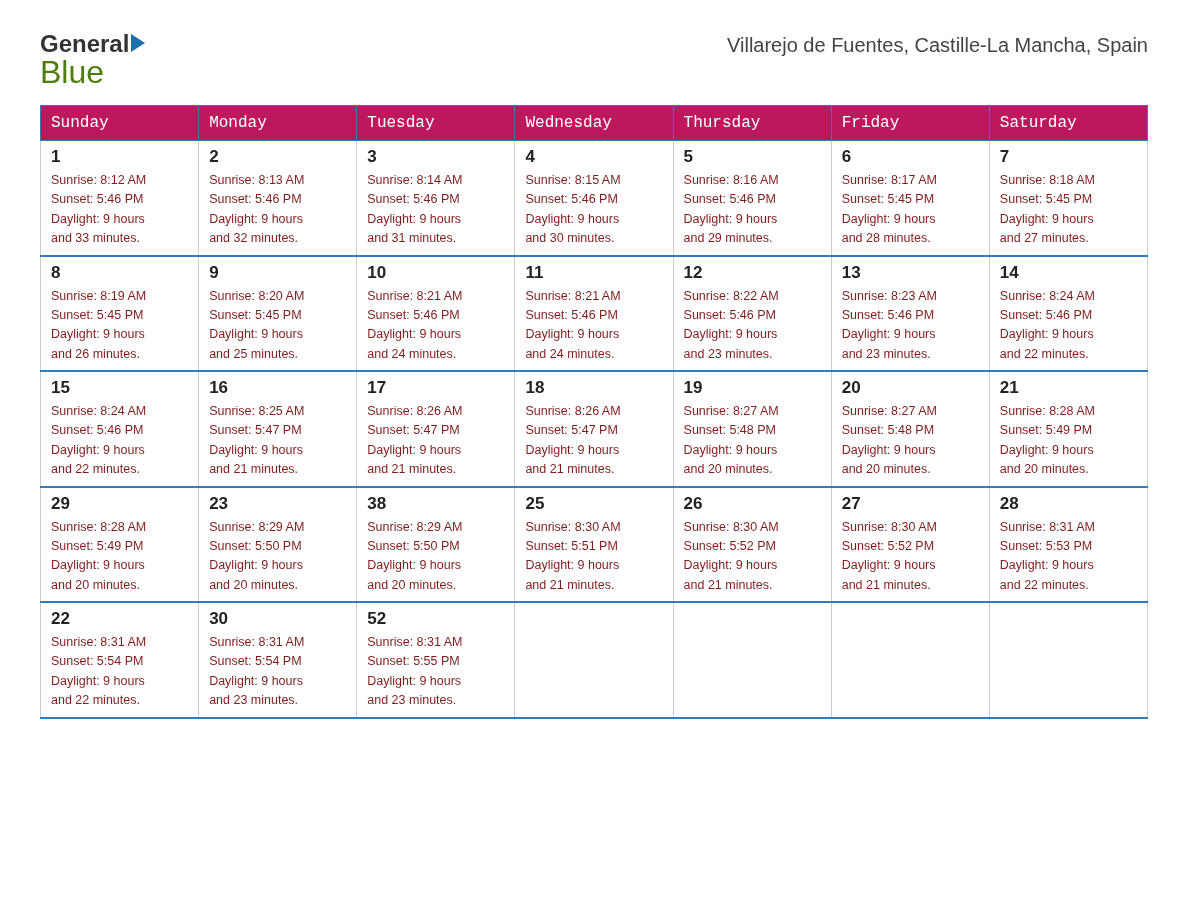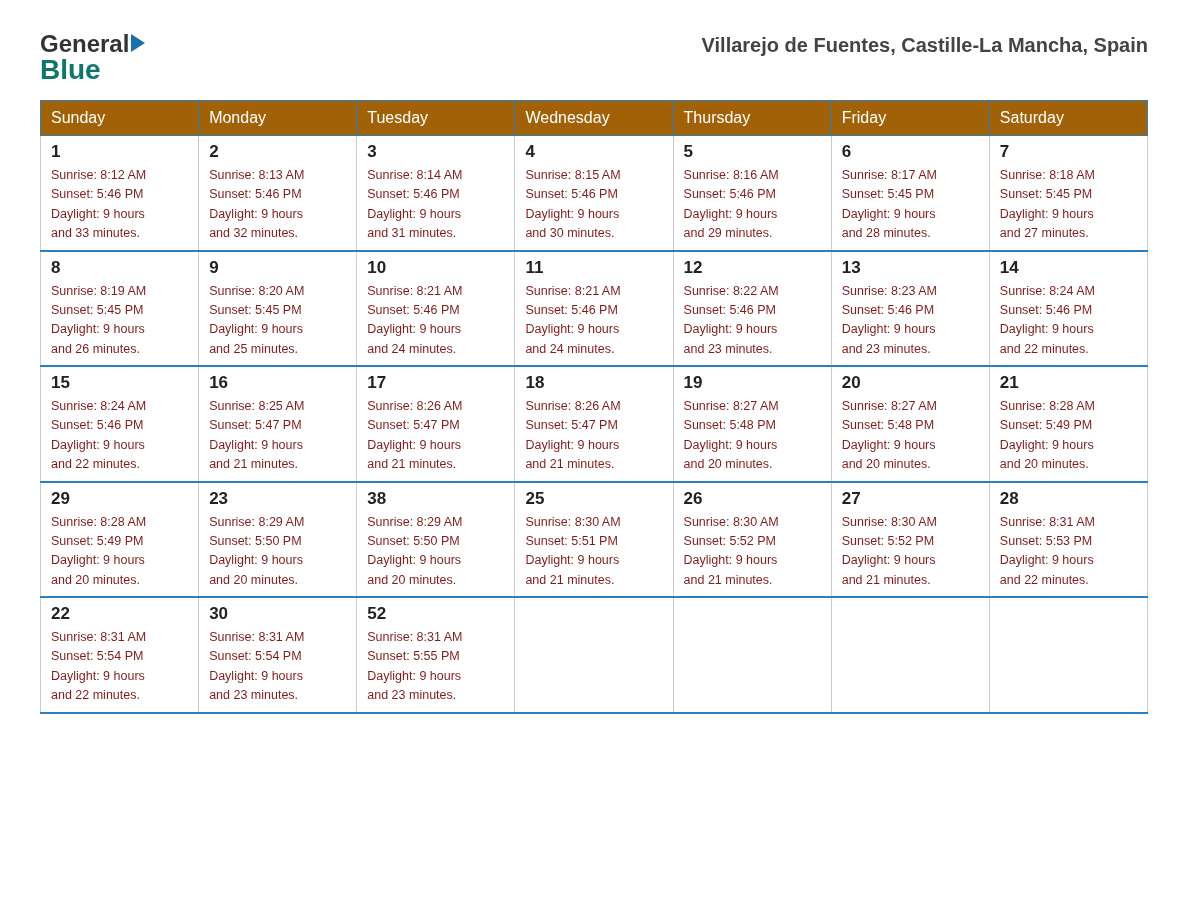--- a/index.html
+++ b/index.html
@@ -15,23 +15,23 @@
       justify-content: space-between;
       align-items: flex-start;
       margin-bottom: 10px;
     }
     .logo-text-general {
       font-size: 24px;
       font-weight: bold;
       color: #333;
     }
     .logo-text-blue {
-      font-size: 28px;
-      font-weight: bold;
-      color: #0f766e;
+      font-size: 32px;
+      font-weight: normal;
+      color: #4d7c0f;
     }
     .logo-wrapper {
       display: flex;
       flex-direction: column;
       align-items: flex-start;
     }
     .logo-row1 {
       display: flex;
       align-items: center;
     }
@@ -45,36 +45,37 @@
     }
     .month-title {
       font-size: 52px;
       font-weight: 300;
       color: #222;
       line-height: 1.1;
     }
     .subtitle {
       font-size: 20px;
       color: #444;
-      font-weight: bold;
+      font-weight: normal;
       margin-top: 4px;
     }
     .calendar {
       width: 100%;
       border-collapse: collapse;
       margin-top: 14px;
     }
     .calendar thead th {
-      background-color: #a16207;
+      background-color: #be185d;
       color: #fff;
       font-size: 16px;
       font-weight: normal;
       padding: 8px 10px;
       text-align: left;
       border: 1px solid #2b7fc1;
+      font-family: Liberation Mono, monospace;
     }
     .calendar tbody td {
       vertical-align: top;
       border: 1px solid #ccc;
       padding: 6px 10px;
       width: 14.28%;
       min-height: 100px;
     }
     .day-number {
       font-size: 17px;

